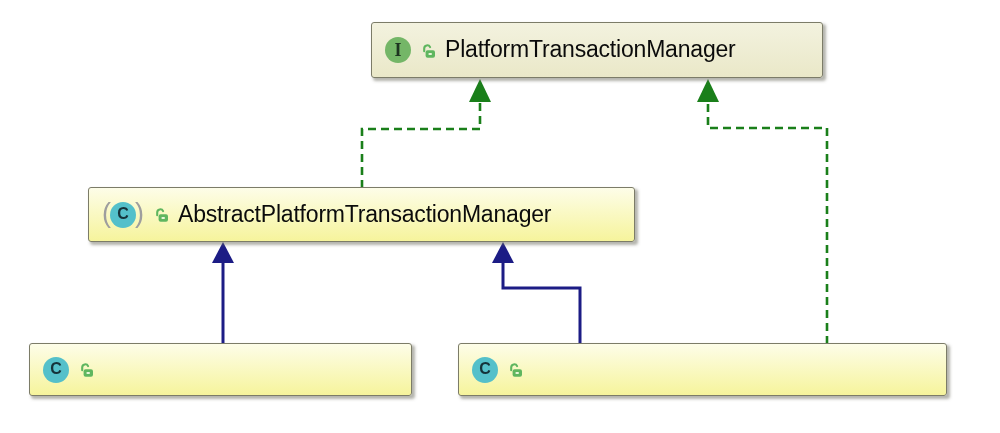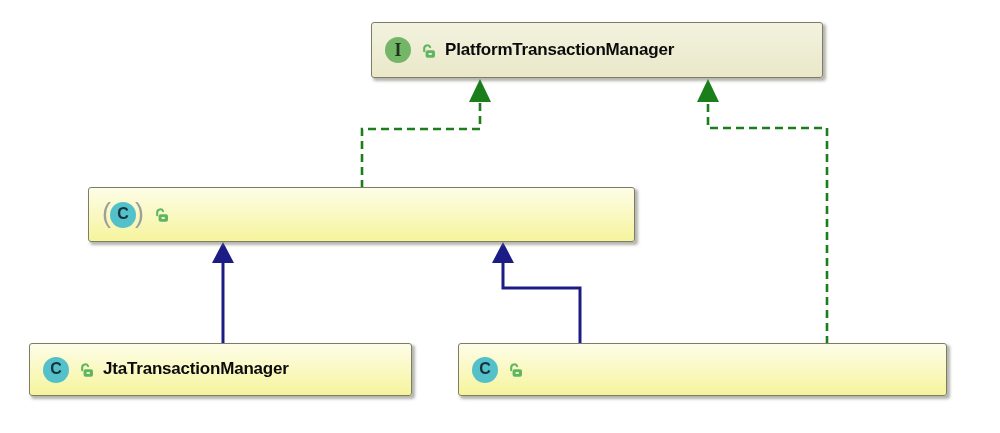--- a/index.html
+++ b/index.html
@@ -33,21 +33,21 @@
     border-radius:3px;
     box-shadow:2.5px 2.5px 3px rgba(105,105,92,0.5);
     box-sizing:border-box;
     background:linear-gradient(180deg,var(--class-node-fill-top,#fdfde8) 0%,var(--class-node-fill-bottom,#f6f49c) 100%);
     cursor:default;
   }
   .node.interface-node{
     background:linear-gradient(180deg,var(--interface-node-fill-top,#f3f2df) 0%,var(--interface-node-fill-bottom,#eae8c8) 100%);
   }
   .node-label{
-    font-size:17px;font-weight:700;color:#0b0b0b;
+    font-size:23px;font-weight:400;color:#0b0b0b;
     letter-spacing:-0.2px;white-space:nowrap;
     padding-bottom:1px;
   }
   .kind-icon{
     width:26px;height:26px;border-radius:50%;
     display:flex;align-items:center;justify-content:center;
     flex:0 0 auto;
   }
   .kind-icon.interface{background:var(--interface-icon-fill,#74b667);}
   .kind-icon.class{background:var(--class-icon-fill,#54c0ca);}
@@ -121,32 +121,32 @@
       <span class="kind-icon class">
         <span class="kind-letter-c">C</span>
       </span>
       <span class="paren close">)</span>
     </span>
     <svg class="lock-icon" width="17" height="17" viewBox="0 0 17 17">
       <path d="M4.2 9.2 V6.4 a3.1 3.1 0 0 1 5.9-1.3" fill="none" stroke="var(--public-lock-green,#5fb65f)" stroke-width="2.1" stroke-linecap="round"></path>
       <rect x="5.6" y="8.2" width="9.4" height="7.6" rx="2" fill="var(--public-lock-green,#5fb65f)"></rect>
       <rect x="8.4" y="11" width="3.6" height="2" rx="0.9" fill="#e9f5da"></rect>
     </svg>
+    <span class="node-label">AbstractPlatformTransactionManager</span>
   </div>
 
   <div class="node node-jta">
     <span class="kind-icon class">
       <span class="kind-letter-c">C</span>
     </span>
     <svg class="lock-icon" width="17" height="17" viewBox="0 0 17 17">
       <path d="M4.2 9.2 V6.4 a3.1 3.1 0 0 1 5.9-1.3" fill="none" stroke="var(--public-lock-green,#5fb65f)" stroke-width="2.1" stroke-linecap="round"></path>
       <rect x="5.6" y="8.2" width="9.4" height="7.6" rx="2" fill="var(--public-lock-green,#5fb65f)"></rect>
       <rect x="8.4" y="11" width="3.6" height="2" rx="0.9" fill="#e9f5da"></rect>
     </svg>
-    <span class="node-label">JtaTransactionManager</span>
   </div>
 
   <div class="node node-datasource">
     <span class="kind-icon class">
       <span class="kind-letter-c">C</span>
     </span>
     <svg class="lock-icon" width="17" height="17" viewBox="0 0 17 17">
       <path d="M4.2 9.2 V6.4 a3.1 3.1 0 0 1 5.9-1.3" fill="none" stroke="var(--public-lock-green,#5fb65f)" stroke-width="2.1" stroke-linecap="round"></path>
       <rect x="5.6" y="8.2" width="9.4" height="7.6" rx="2" fill="var(--public-lock-green,#5fb65f)"></rect>
       <rect x="8.4" y="11" width="3.6" height="2" rx="0.9" fill="#e9f5da"></rect>

